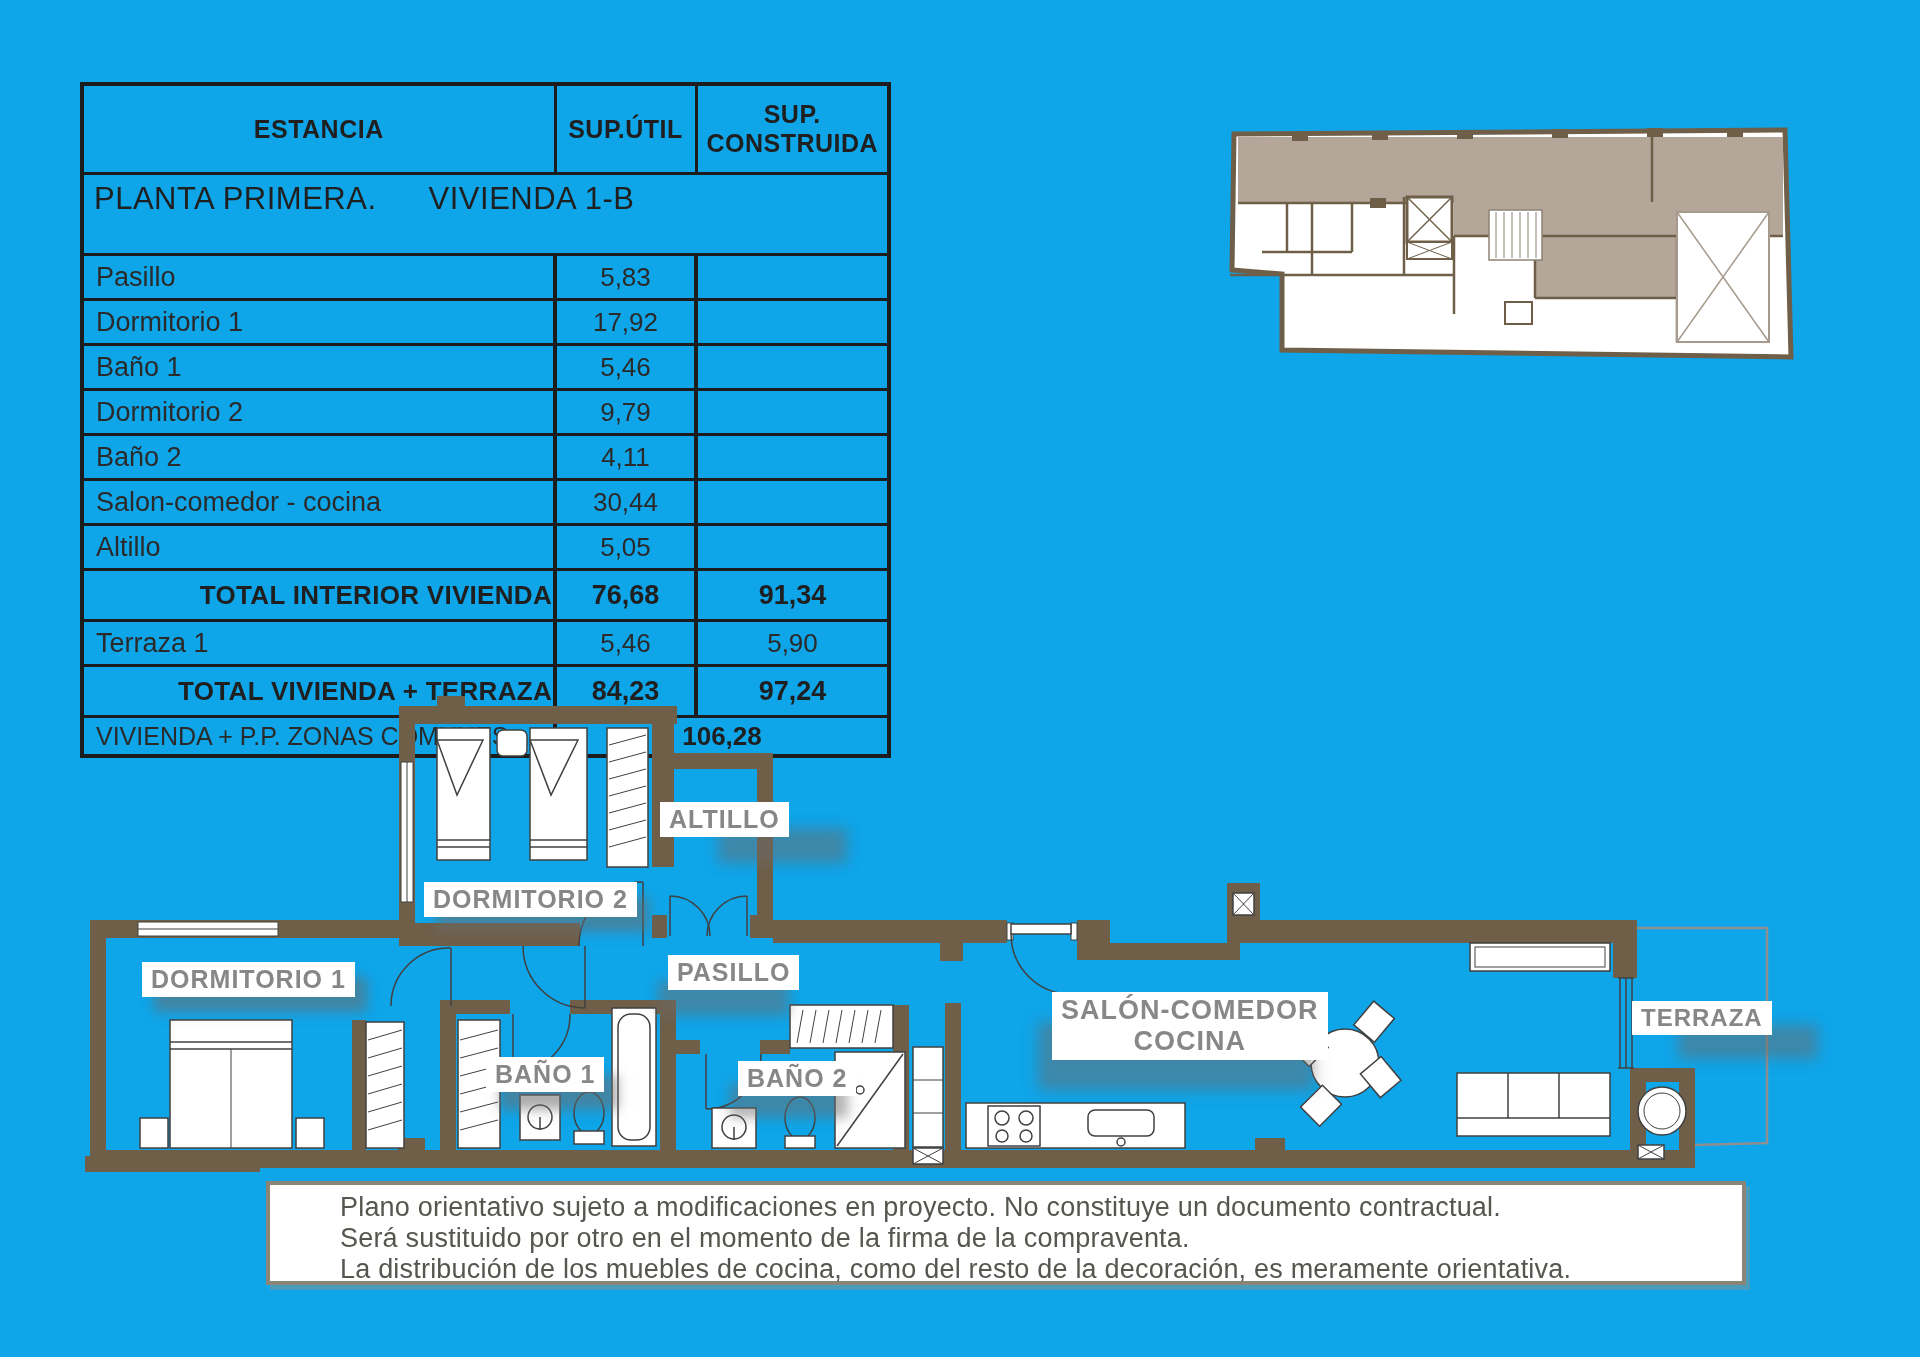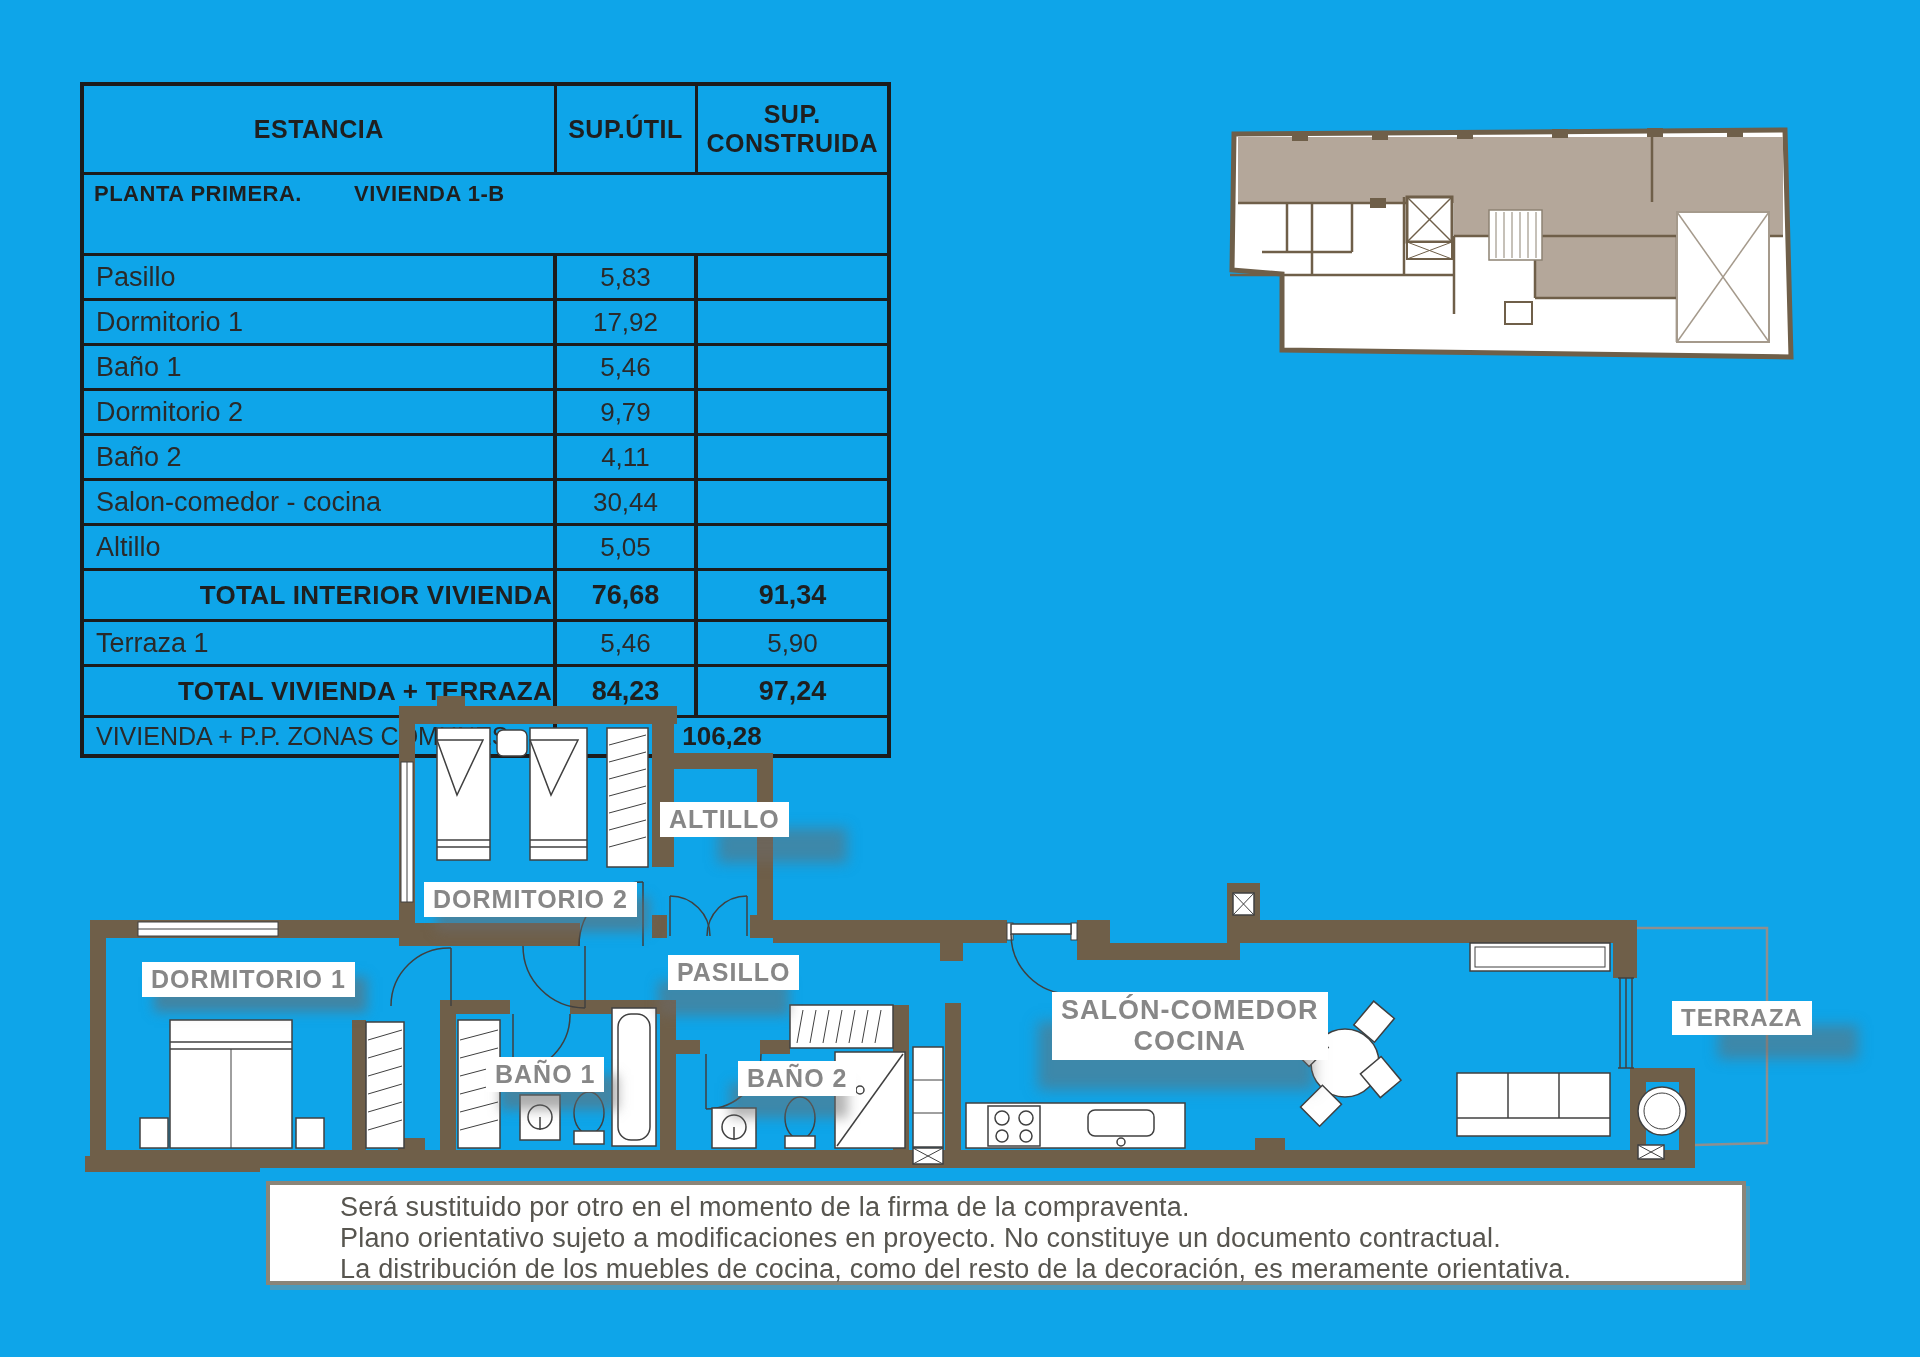--- a/index.html
+++ b/index.html
@@ -15,21 +15,21 @@
 
   
   .area-table{position:absolute;left:80px;top:82px;border-collapse:collapse;table-layout:fixed;width:807px;}
   .area-table col.c1{width:473px}
   .area-table col.c2{width:141px}
   .area-table col.c3{width:193px}
   .area-table{border:4px solid var(--ink);}
   .area-table th, .area-table td{border:3px solid var(--ink);color:#1f1f1f;}
   .area-table th{height:84px;font-size:25px;font-weight:bold;letter-spacing:.5px;text-align:center;line-height:1.15;}
   .area-table td.vdiv{border-left:4px solid var(--ink);}
-  tr.section-row td{height:72px;vertical-align:top;padding:6px 0 0 10px;font-size:22px;font-weight:bold;letter-spacing:.5px;}
+  tr.section-row td{height:72px;vertical-align:top;padding:6px 0 0 10px;font-size:31px;font-weight:normal;letter-spacing:.5px;}
   tr.section-row td span.gap{display:inline-block;width:52px;}
   tr.item-row td{height:40px;}
   tr.item-row td.lbl{font-size:27px;font-weight:400;padding-left:12px;color:#2a2a2a;}
   tr.item-row td.num{font-size:26px;text-align:center;color:#2a2a2a;}
   tr.total-row td{height:46px;font-weight:bold;}
   tr.total-row td.lbl{font-size:26px;padding-left:12px;letter-spacing:.3px;text-align:right;}
   tr.total-row td.num{font-size:27px;text-align:center;}
   tr.merge-row td{height:34px;}
   tr.merge-row td.lbl{font-size:25px;font-weight:400;padding-left:12px;color:#2a2a2a;}
   tr.merge-row td.num{font-size:26px;font-weight:bold;text-align:center;}
@@ -39,21 +39,21 @@
     font-size:25px;letter-spacing:1px;padding:3px 9px;white-space:nowrap;z-index:5;
     box-shadow:12px 15px 11px rgba(108,108,108,.55);}
   .label-dormitorio-1{left:142px;top:962px;}
   .label-dormitorio-2{left:424px;top:882px;}
   .label-altillo{left:660px;top:802px;box-shadow:58px 26px 13px rgba(108,108,108,.5);}
   .label-pasillo{left:668px;top:955px;box-shadow:-10px 26px 12px rgba(108,108,108,.5);}
   .label-bano-1{left:486px;top:1057px;box-shadow:14px 18px 11px rgba(108,108,108,.55);}
   .label-bano-2{left:738px;top:1061px;box-shadow:-8px 22px 11px rgba(108,108,108,.5);}
   .label-salon{left:1052px;top:992px;text-align:center;font-size:27px;line-height:31px;
     box-shadow:-14px 30px 13px rgba(108,108,108,.5);}
-  .label-terraza{left:1672px;top:1001px;font-size:24px;box-shadow:46px 24px 13px rgba(108,108,108,.5);}
+  .label-terraza{left:1632px;top:1001px;font-size:24px;box-shadow:46px 24px 13px rgba(108,108,108,.5);}
 
   
   .disclaimer{position:absolute;left:266px;top:1181px;width:1480px;height:104px;box-sizing:border-box;
     border:4px solid #8b8578;background:#fff;box-shadow:4px 5px 0 rgba(150,145,133,.45);
     padding:7px 10px 0 70px;}
   .disclaimer div{font-size:27px;line-height:31px;color:var(--disc-gray);letter-spacing:.2px;}
 
   svg{position:absolute;}
   .keyplan{left:1222px;top:122px;}
   .mainplan{left:85px;top:690px;}
@@ -462,18 +462,18 @@
       <div class="plan-label label-bano-1">BAÑO 1</div>
       <div class="plan-label label-bano-2">BAÑO 2</div>
       <div class="plan-label label-salon">
         <div>SALÓN-COMEDOR</div>
         <div>COCINA</div>
       </div>
       <div class="plan-label label-terraza">TERRAZA</div>
     </div>
 
   <div class="disclaimer">
+    <div>Plano orientativo sujeto a modificaciones en proyecto. No constituye un documento contractual.</div>
     <div>Será sustituido por otro en el momento de la firma de la compraventa.</div>
-    <div>Plano orientativo sujeto a modificaciones en proyecto. No constituye un documento contractual.</div>
     <div>La distribución de los muebles de cocina, como del resto de la decoración, es meramente orientativa.</div>
   </div>
 
 </div>
 
 </body></html>

